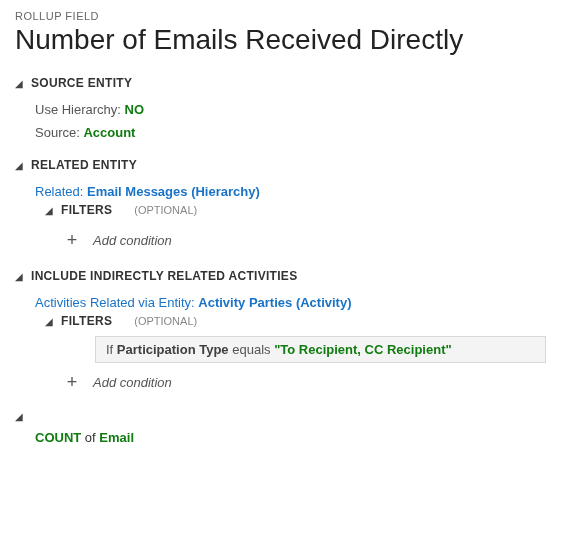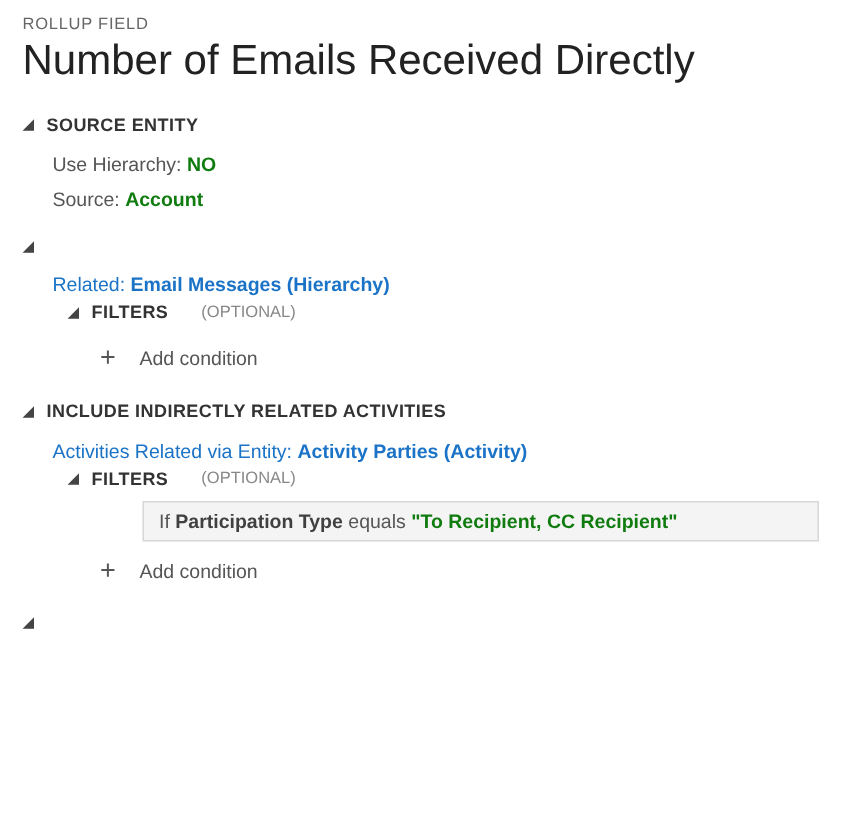--- a/index.html
+++ b/index.html
@@ -72,20 +72,21 @@
     font-size: 18px;
     font-weight: 400;
     color: #555;
     width: 14px;
     text-align: center;
     line-height: 1;
   }
   .add-row .txt {
     color: #555;
     font-size: 13px;
+    font-style: italic;
   }
   .filter-line {
     margin-left: 50px;
     background: #f4f4f4;
     border: 1px solid #d8d8d8;
     padding: 5px 10px;
     font-size: 13px;
     color: #555;
     margin-top: 4px;
     margin-bottom: 4px;
@@ -116,20 +117,21 @@
   </div>
   <div class="row">
     <span class="k">Source:</span>
     <span class="val-green">Account</span>
   </div>
 </div>
 
 <div class="section">
   <div class="section-header">
     <span class="caret">◢</span>
+    <span class="label">RELATED ENTITY</span>
   </div>
   <div class="row">
     <span class="link">Related:</span>
     <span class="link bold">Email Messages</span>
     <span class="link bold"> (</span><span class="link bold">Hierarchy</span><span class="link bold">)</span>
   </div>
 
   <div class="indent-1">
     <div class="section-header">
       <span class="caret">◢</span>
@@ -170,13 +172,18 @@
       <span class="plus">+</span>
       <span class="txt">Add condition</span>
     </div>
   </div>
 </div>
 
 <div class="section">
   <div class="section-header">
     <span class="caret">◢</span>
   </div>
+  <div class="agg">
+    <span class="green">COUNT</span>
+    <span>of</span>
+    <span class="green">Email</span>
+  </div>
 </div>
 
 </body></html>

